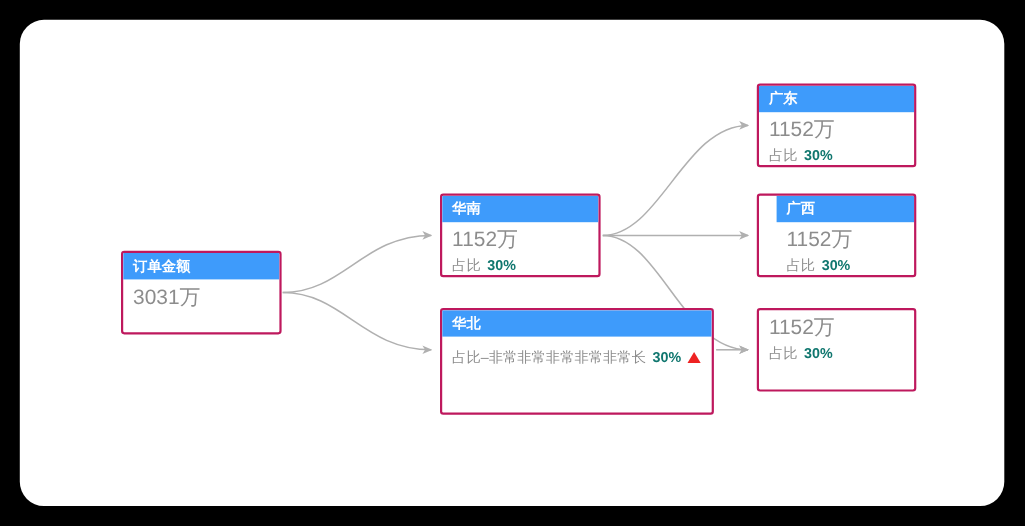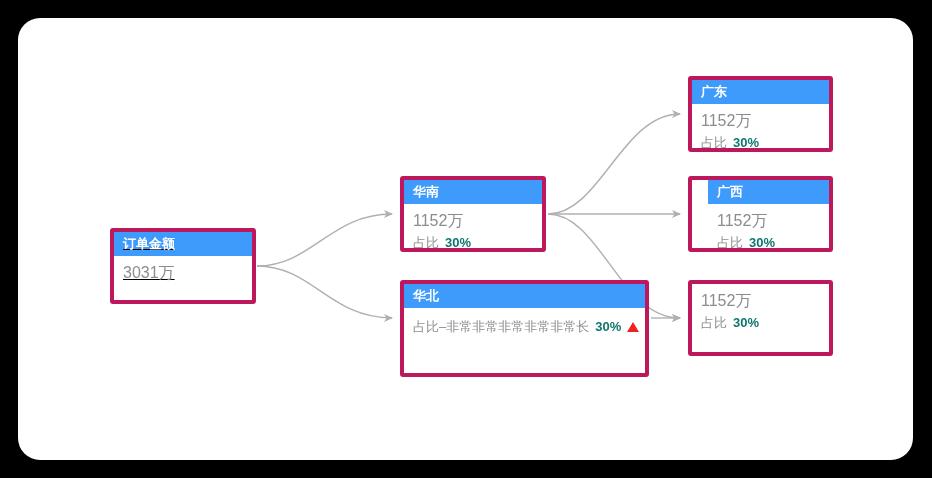--- a/index.html
+++ b/index.html
@@ -33,42 +33,42 @@
     position: absolute;
     left: 0;
     top: 0;
     width: 932px;
     height: 478px;
   }
   .node {
     position: absolute;
     box-sizing: border-box;
     background: #ffffff;
-    border: 4px solid #be185d;
+    border: 2px solid #be185d;
     border-radius: 3px;
     overflow: hidden;
   }
   .node-header {
     box-sizing: border-box;
     height: 24px;
     line-height: 24px;
     background: #3e9bfb;
     color: #ffffff;
     font-size: 13px;
     font-weight: bold;
     padding: 0 9px;
     white-space: nowrap;
     overflow: hidden;
   }
   .node-body {
     box-sizing: border-box;
     padding: 7px 9px 8px 9px;
   }
   .metric {
-    font-size: 16px;
+    font-size: 19px;
     color: #8c8c8c;
     line-height: 20px;
     white-space: nowrap;
   }
   .ratio-row {
     display: flex;
     align-items: center;
     font-size: 13px;
     line-height: 20px;
     color: #8c8c8c;
@@ -108,21 +108,21 @@
         <path d="M 257 266 C 312 266, 330 214, 392 214" fill="none" stroke="#b0b0b0" stroke-width="1.4" marker-end="url(#arrow)"></path>
         <path d="M 257 266 C 312 266, 330 318, 392 318" fill="none" stroke="#b0b0b0" stroke-width="1.4" marker-end="url(#arrow)"></path>
         <path d="M 548 214 C 600 214, 622 114, 680 114" fill="none" stroke="#b0b0b0" stroke-width="1.4" marker-end="url(#arrow)"></path>
         <path d="M 548 214 L 680 214" fill="none" stroke="#b0b0b0" stroke-width="1.4" marker-end="url(#arrow)"></path>
         <path d="M 548 214 C 600 214, 620 318, 680 318" fill="none" stroke="#b0b0b0" stroke-width="1.4" marker-end="url(#arrow)"></path>
         <path d="M 651 318 C 662 318, 666 318, 680 318" fill="none" stroke="#b0b0b0" stroke-width="1.4" marker-end="url(#arrow)"></path>
       </g>
   </svg>
 
   <div id="node-layer">
-      <div class="node" style="left: 110px; top: 228px; width: 146px; height: 76px; text-decoration: underline;">
+      <div class="node" style="left: 110px; top: 228px; width: 146px; height: 76px;">
         <div class="node-header">订单金额</div>
         <div class="node-body">
           <div class="metric">3031万</div>
         </div>
       </div>
       <div class="node" style="left: 400px; top: 176px; width: 146px; height: 76px;">
         <div class="node-header">华南</div>
         <div class="node-body">
           <div class="metric">1152万</div>
           <div class="ratio-row">

